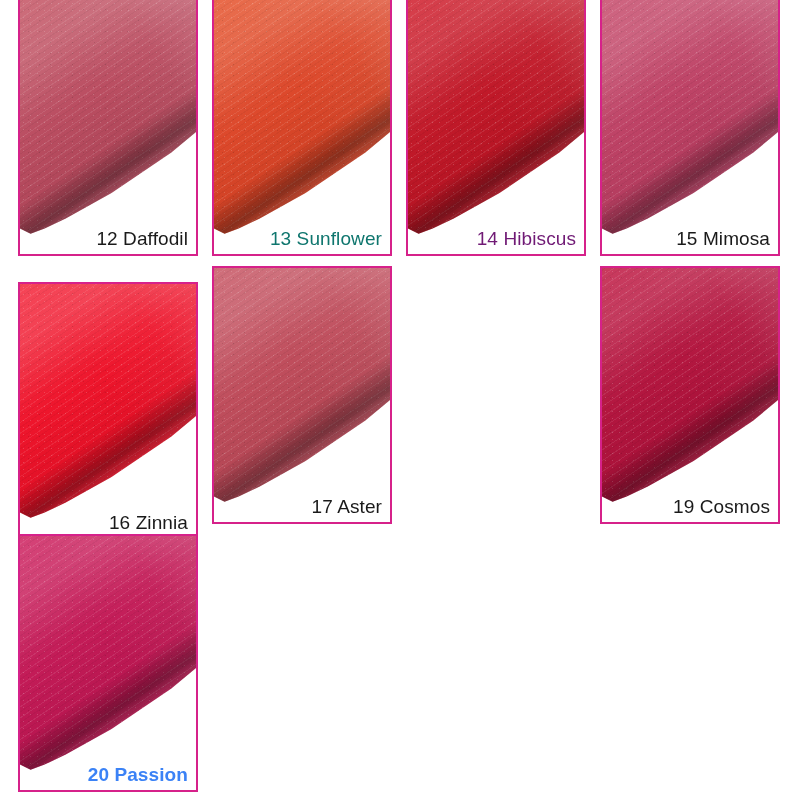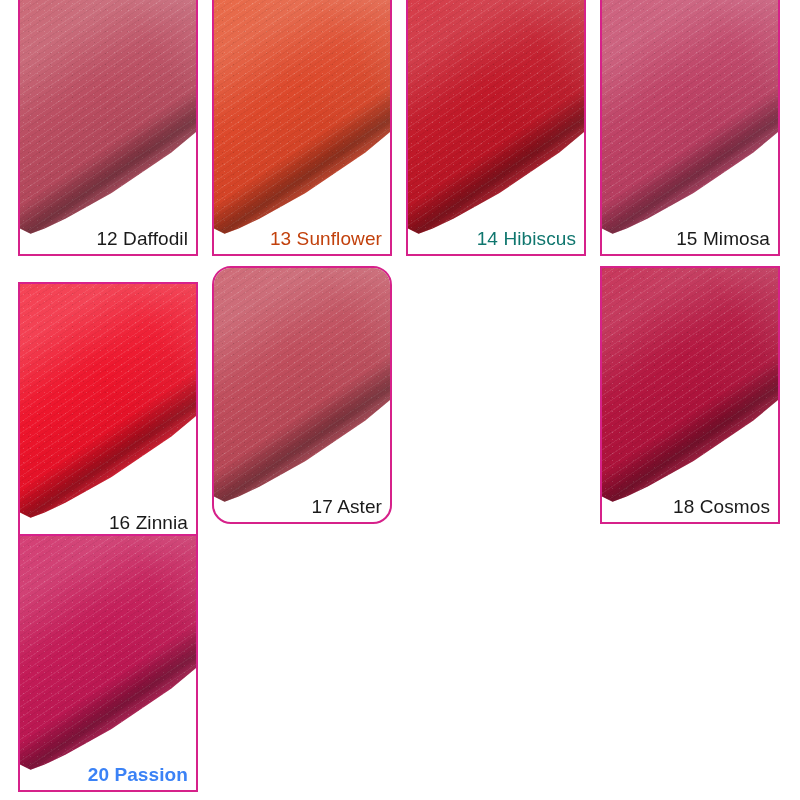--- a/index.html
+++ b/index.html
@@ -142,32 +142,32 @@
     </div>
     <div class="swatch-tile" style="left: 212px; top: -2px; width: 180px; height: 258px; border-color: rgb(214, 33, 138);">
       <div class="smear">
         <div class="smear-base" style="background: linear-gradient(146deg, rgb(232, 96, 60) 0%, rgb(220, 69, 39) 34%, rgb(220, 69, 39) 62%, rgb(157, 42, 22) 100%);"></div>
         <div class="smear-sheen"></div>
         <div class="smear-striations"></div>
         <div class="smear-grain"></div>
         <div class="smear-ridge"></div>
         <div class="smear-highlight"></div>
       </div>
-      <div class="tile-label" style="color: #c2410c;">13 Sunflower</div>
+      <div class="tile-label" style="color: #0f766e;">13 Sunflower</div>
     </div>
     <div class="swatch-tile" style="left: 406px; top: -2px; width: 180px; height: 258px; border-color: rgb(214, 33, 138);">
       <div class="smear">
         <div class="smear-base" style="background: linear-gradient(146deg, rgb(212, 47, 60) 0%, rgb(192, 21, 37) 34%, rgb(192, 21, 37) 62%, rgb(133, 10, 25) 100%);"></div>
         <div class="smear-sheen"></div>
         <div class="smear-striations"></div>
         <div class="smear-grain"></div>
         <div class="smear-ridge"></div>
         <div class="smear-highlight"></div>
       </div>
-      <div class="tile-label" style="color: #0f766e;">14 Hibiscus</div>
+      <div class="tile-label" style="color: #701a75;">14 Hibiscus</div>
     </div>
     <div class="swatch-tile" style="left: 600px; top: -2px; width: 180px; height: 258px; border-color: rgb(214, 33, 138);">
       <div class="smear">
         <div class="smear-base" style="background: linear-gradient(146deg, rgb(203, 88, 118) 0%, rgb(189, 63, 99) 34%, rgb(189, 63, 99) 62%, rgb(135, 35, 74) 100%);"></div>
         <div class="smear-sheen"></div>
         <div class="smear-striations"></div>
         <div class="smear-grain"></div>
         <div class="smear-ridge"></div>
         <div class="smear-highlight"></div>
       </div>
@@ -177,41 +177,41 @@
       <div class="smear">
         <div class="smear-base" style="background: linear-gradient(146deg, rgb(245, 55, 74) 0%, rgb(238, 17, 40) 34%, rgb(238, 17, 40) 62%, rgb(168, 9, 28) 100%);"></div>
         <div class="smear-sheen"></div>
         <div class="smear-striations"></div>
         <div class="smear-grain"></div>
         <div class="smear-ridge"></div>
         <div class="smear-highlight"></div>
       </div>
       <div class="tile-label" style="color: rgb(26, 26, 26);">16 Zinnia</div>
     </div>
-    <div class="swatch-tile" style="left: 212px; top: 266px; width: 180px; height: 258px; border-color: rgb(214, 33, 138); border-radius: 19px;">
+    <div class="swatch-tile" style="left: 212px; top: 266px; width: 180px; height: 258px; border-color: rgb(214, 33, 138);">
       <div class="smear">
         <div class="smear-base" style="background: linear-gradient(146deg, rgb(204, 99, 112) 0%, rgb(190, 74, 89) 34%, rgb(190, 74, 89) 62%, rgb(138, 45, 61) 100%);"></div>
         <div class="smear-sheen"></div>
         <div class="smear-striations"></div>
         <div class="smear-grain"></div>
         <div class="smear-ridge"></div>
         <div class="smear-highlight"></div>
       </div>
       <div class="tile-label" style="color: rgb(26, 26, 26);">17 Aster</div>
     </div>
     <div class="swatch-tile" style="left: 600px; top: 266px; width: 180px; height: 258px; border-color: rgb(214, 33, 138);">
       <div class="smear">
         <div class="smear-base" style="background: linear-gradient(146deg, rgb(197, 42, 81) 0%, rgb(178, 18, 60) 34%, rgb(178, 18, 60) 62%, rgb(123, 8, 40) 100%);"></div>
         <div class="smear-sheen"></div>
         <div class="smear-striations"></div>
         <div class="smear-grain"></div>
         <div class="smear-ridge"></div>
         <div class="smear-highlight"></div>
       </div>
-      <div class="tile-label" style="color: rgb(26, 26, 26);">18 Cosmos</div>
+      <div class="tile-label" style="color: rgb(26, 26, 26);">19 Cosmos</div>
     </div>
     <div class="swatch-tile" style="left: 18px; top: 534px; width: 180px; height: 258px; border-color: rgb(214, 33, 138);">
       <div class="smear">
         <div class="smear-base" style="background: linear-gradient(146deg, rgb(210, 51, 108) 0%, rgb(194, 23, 84) 34%, rgb(194, 23, 84) 62%, rgb(136, 12, 58) 100%);"></div>
         <div class="smear-sheen"></div>
         <div class="smear-striations"></div>
         <div class="smear-grain"></div>
         <div class="smear-ridge"></div>
         <div class="smear-highlight"></div>
       </div>

